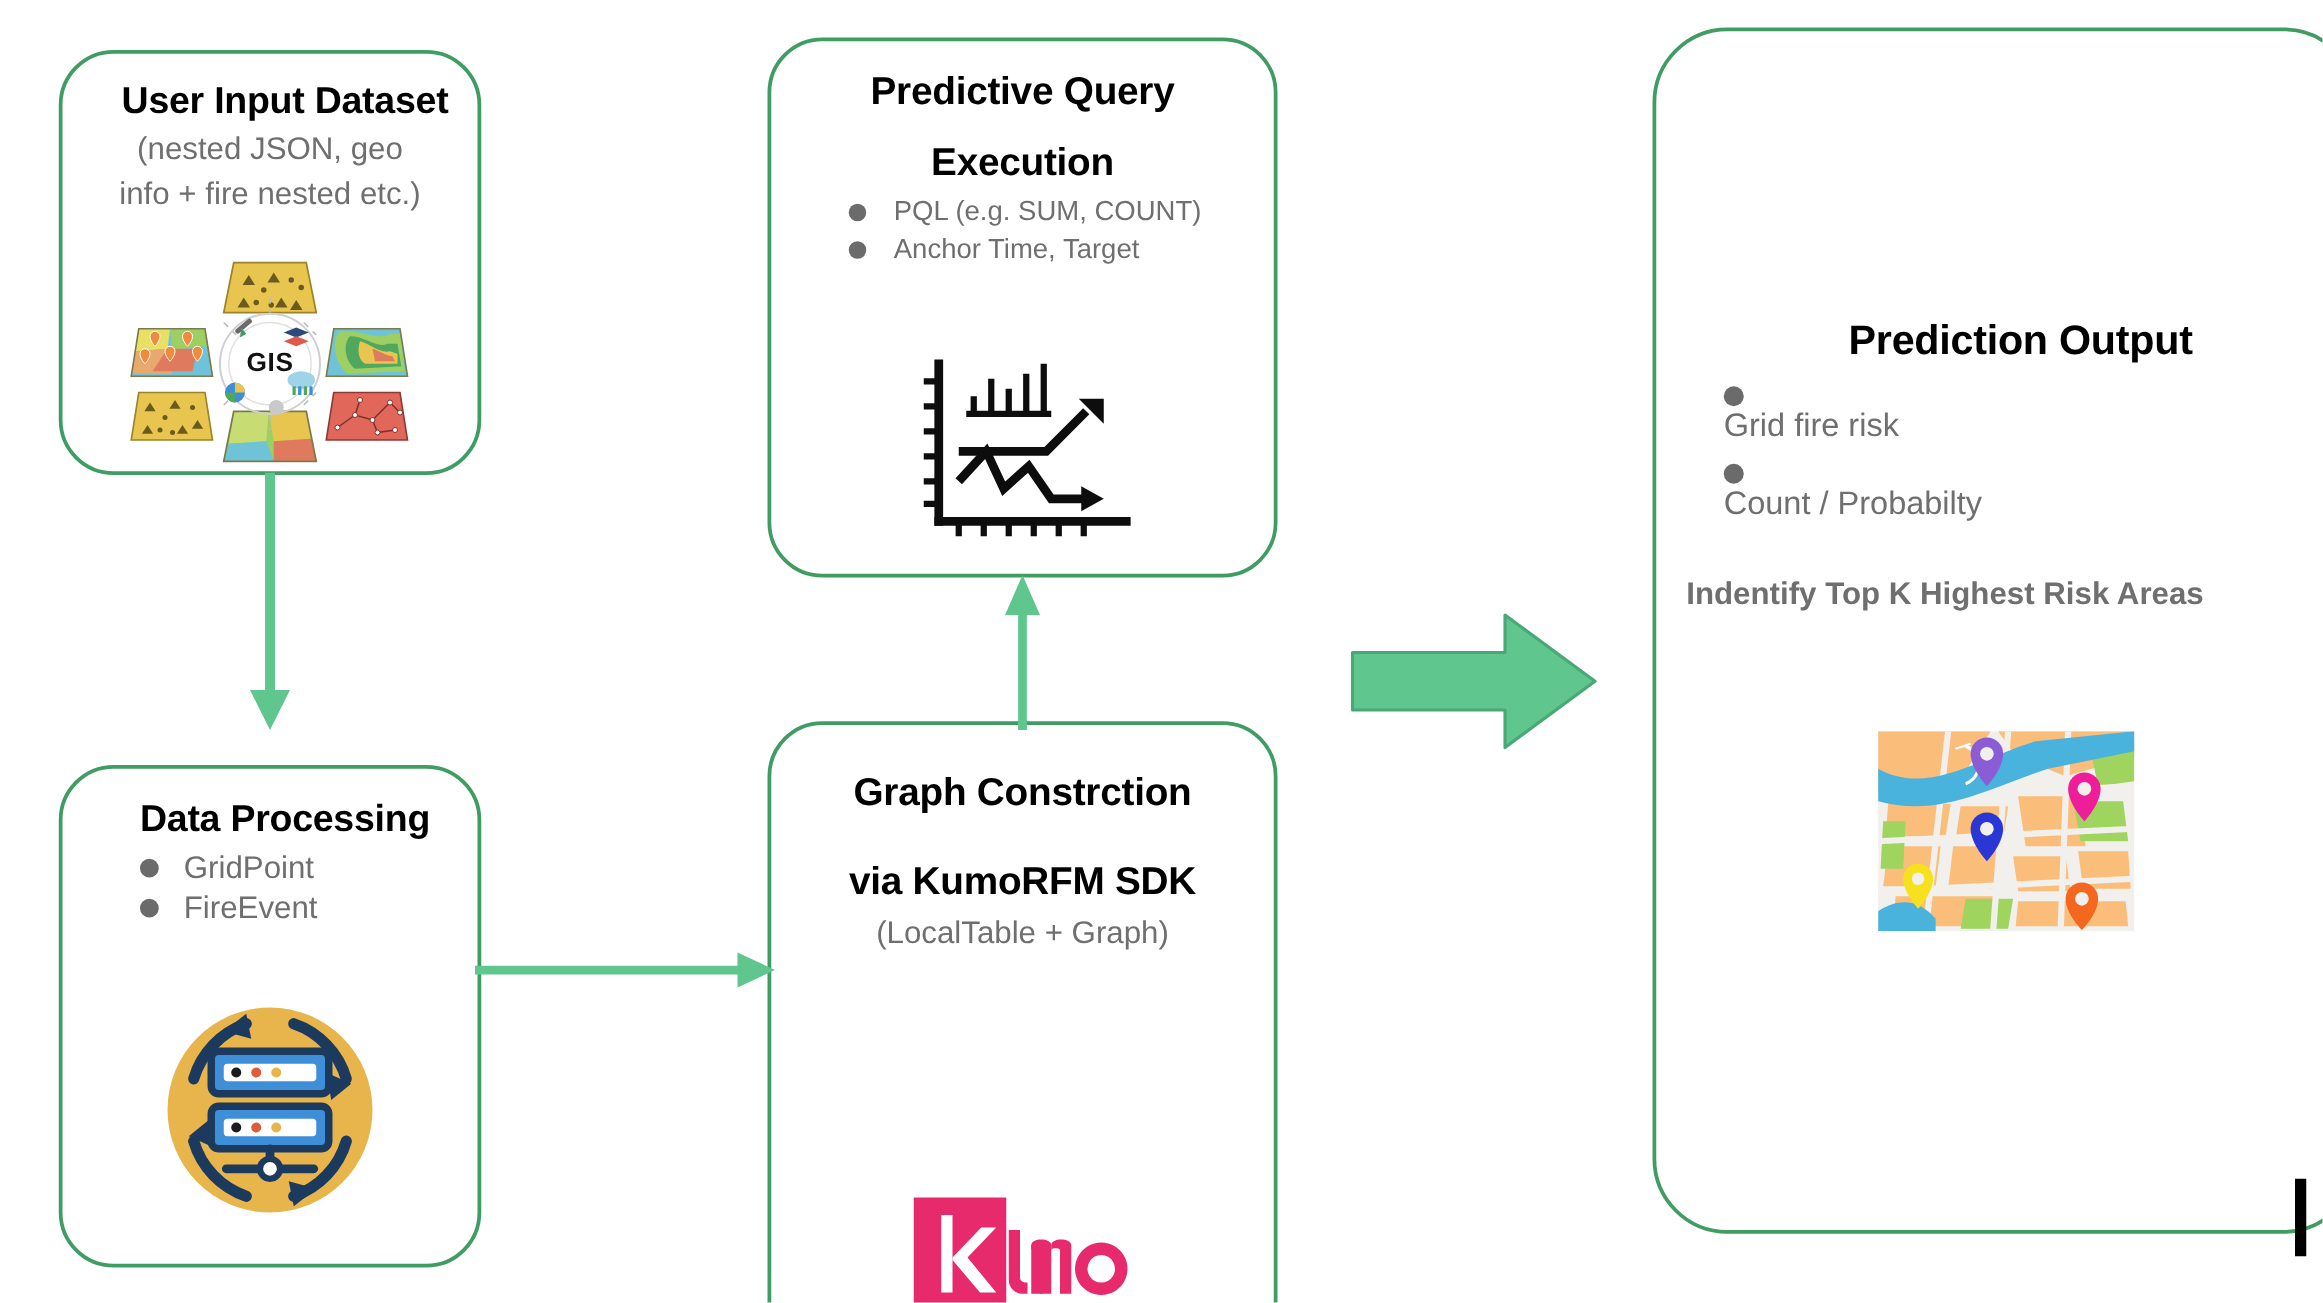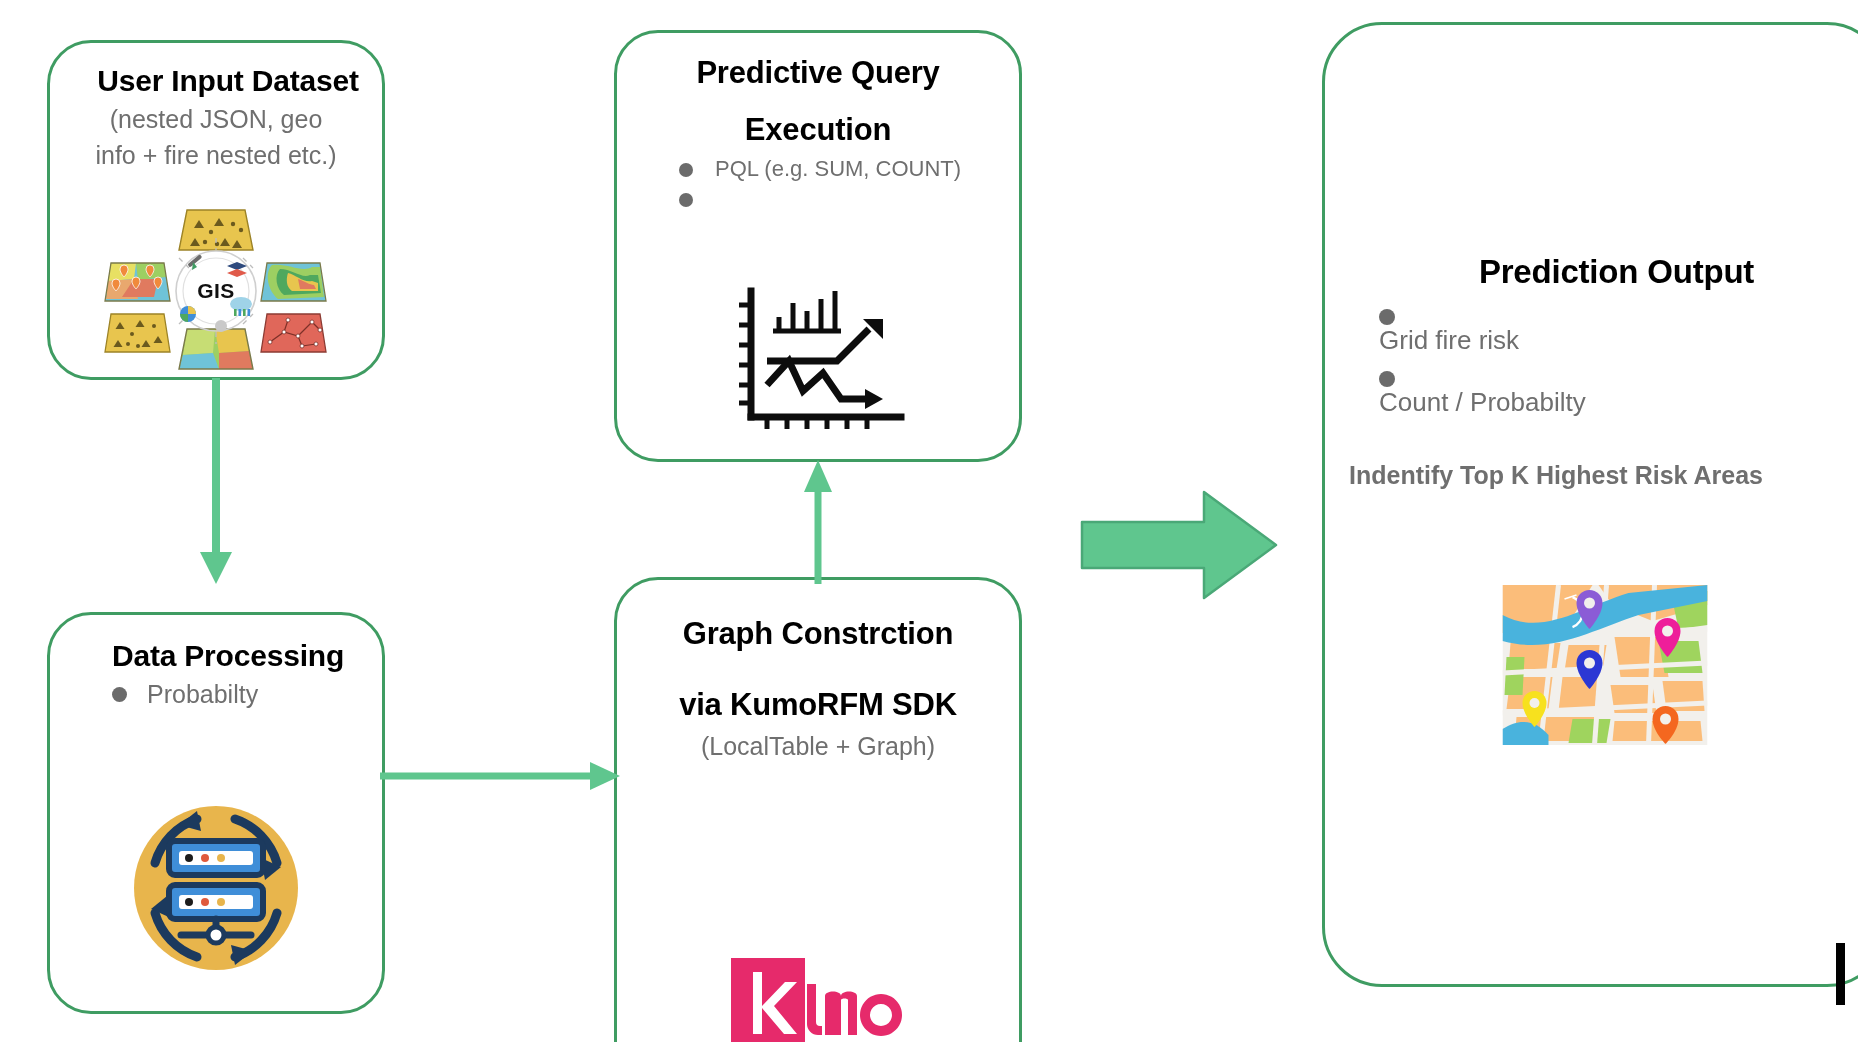--- a/index.html
+++ b/index.html
@@ -415,21 +415,25 @@
         <div class="gis-label">GIS</div>
       </div>
     </div>
   </div>
 
   <div class="box" id="box-data-processing">
     <div class="box-title">Data Processing</div>
     <ul class="bullets">
       <li>
         <span class="dot"></span>
-        <span class="btext">Probabilty</span>
+        <span class="btext">GridPoint</span>
+      </li>
+      <li>
+        <span class="dot"></span>
+        <span class="btext">FireEvent</span>
       </li>
     </ul>
 
     <div class="server-art">
       <svg width="190" height="190" viewBox="0 0 190 190">
         <circle cx="95" cy="95" r="82" fill="#e8b54c"></circle>
         <g fill="none" stroke="#1c3a5e" stroke-width="9" stroke-linecap="round">
           <path d="M34 70 A66 66 0 0 1 76 26"></path>
           <path d="M114 26 A66 66 0 0 1 156 70"></path>
           <path d="M156 120 A66 66 0 0 1 114 164"></path>
@@ -467,20 +471,21 @@
   <div class="box" id="box-query">
     <div class="box-title">Predictive Query</div>
     <div class="box-title">Execution</div>
     <ul class="bullets">
       <li>
         <span class="dot"></span>
         <span class="btext">PQL (e.g. SUM, COUNT)</span>
       </li>
       <li>
         <span class="dot"></span>
+        <span class="btext">Anchor Time, Target</span>
       </li>
     </ul>
 
     <div class="chart-art">
       <svg width="178" height="150" viewBox="0 0 178 150">
         <g stroke="#0d0d0d" stroke-width="7" fill="none" stroke-linecap="square">
           <line x1="22" y1="6" x2="22" y2="132"></line>
           <line x1="22" y1="132" x2="172" y2="132"></line>
         </g>
         <g stroke="#0d0d0d" stroke-width="5">

